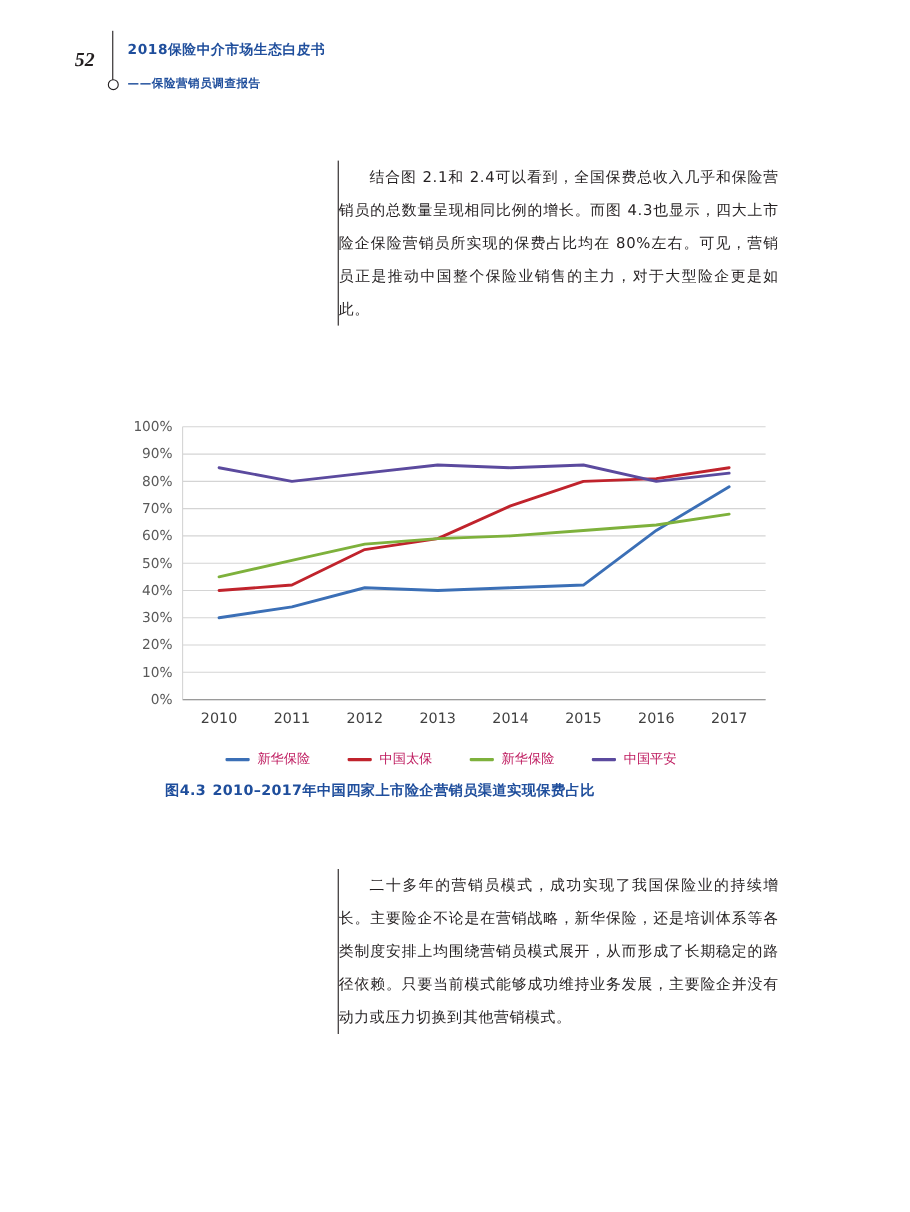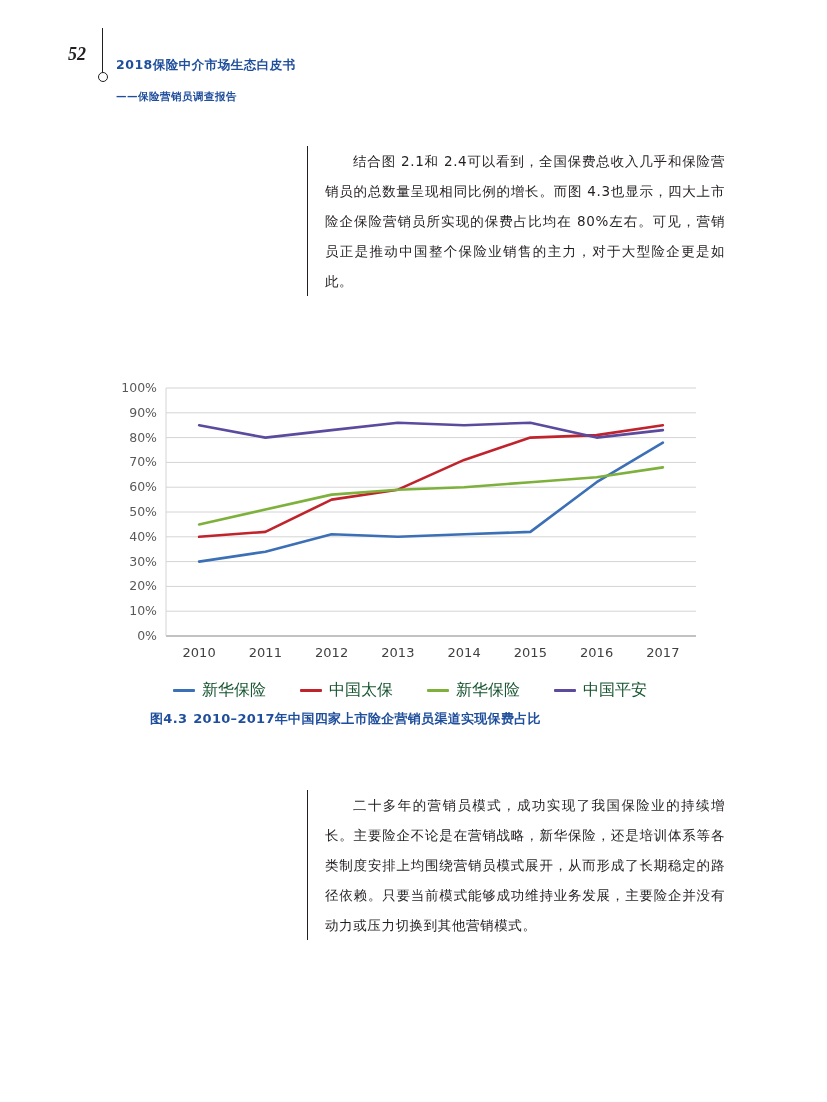--- a/index.html
+++ b/index.html
@@ -58,37 +58,35 @@
     left: 56px;
     top: 9px;
   }
   .header-title-main {
     font-family: "DejaVu Sans", sans-serif;
     font-weight: bold;
     font-size: 12.5px;
     color: #1f4e9c;
     letter-spacing: 0.5px;
     line-height: 16px;
-    margin-top: 20px;
   }
   .header-title-sub {
     font-family: "DejaVu Sans", sans-serif;
     font-weight: bold;
     font-size: 10.5px;
     color: #1f4e9c;
     letter-spacing: 0.5px;
     line-height: 15px;
     margin-top: 16px;
   }
 
   
   .para-block {
     position: absolute;
     width: 400px;
-    padding-left: 17px;
     border-left: 1.5px solid #231f20;
   }
   .para-block p {
     margin: 0;
     font-family: "DejaVu Sans", sans-serif;
     font-size: 13.5px;
     line-height: 30px;
     color: #231f20;
     text-align: justify;
     text-justify: inter-ideograph;
@@ -124,22 +122,22 @@
     align-items: center;
     gap: 7px;
   }
   .legend-swatch {
     width: 22px;
     height: 3px;
     border-radius: 1px;
   }
   .legend-label {
     font-family: "DejaVu Sans", sans-serif;
-    font-size: 16px;
-    color: #14532d;
+    font-size: 12px;
+    color: #be185d;
   }
 
   .figure-caption {
     position: absolute;
     left: 150px;
     top: 710px;
     width: 620px;
     font-family: "DejaVu Sans", sans-serif;
     font-size: 13px;
     font-weight: bold;

